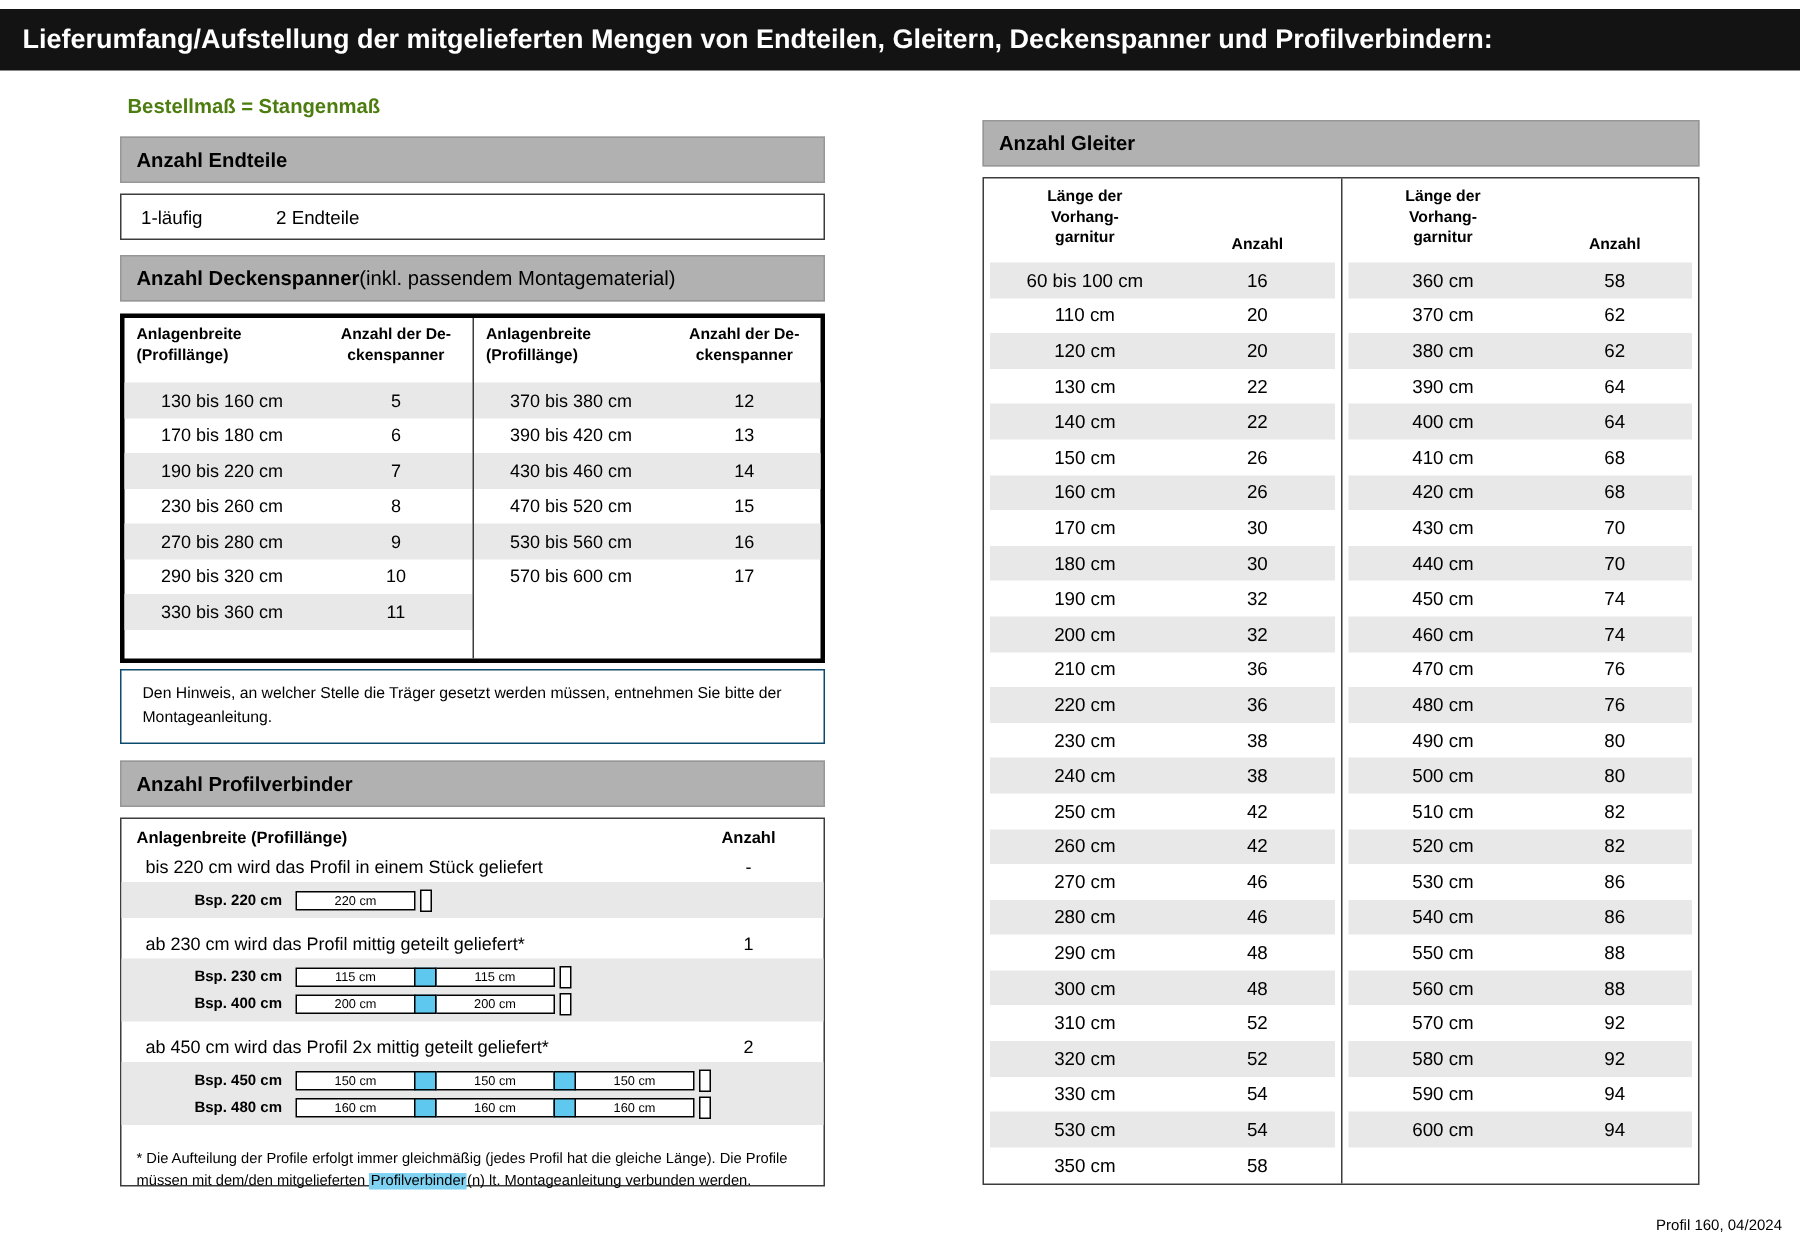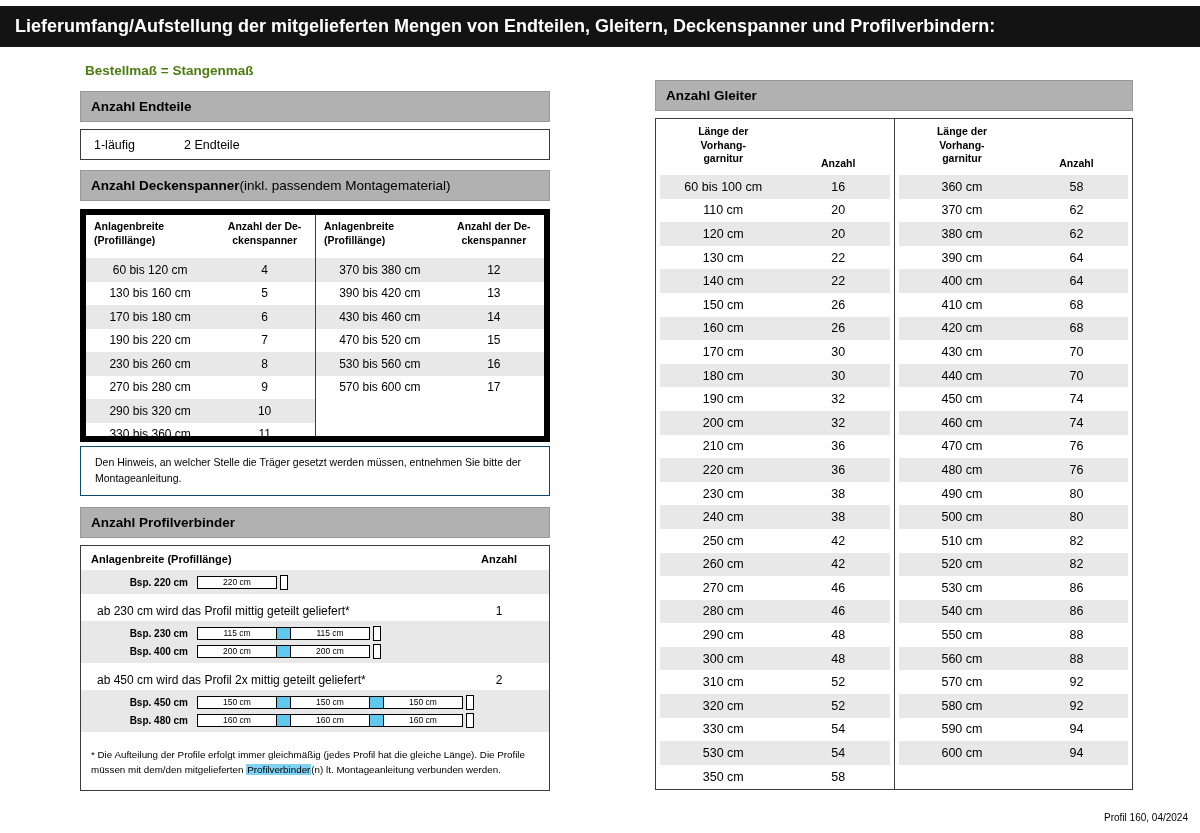--- a/index.html
+++ b/index.html
@@ -17,21 +17,21 @@
   #h-endteile { left:80px; top:91px; width:470px; }
   #h-ds       { left:80px; top:170px; width:470px; }
   #h-pv       { left:80px; top:507px; width:470px; }
   #h-gleiter  { left:655px; top:80px; width:478px; }
 
   .endteile-row { position:absolute; left:80px; top:129px; width:470px; height:31px; border:1px solid #3c3c3c;
                   display:flex; align-items:center; font-size:12.5px; }
   .endteile-row .et-label { padding-left:13px; width:95px; }
   .endteile-row .et-value { margin-left:8px; }
 
-  .ds-table { position:absolute; left:80px; top:209px; width:470px; height:233px; border:6px solid #000000; display:flex; }
+  .ds-table { position:absolute; left:80px; top:209px; width:470px; height:233px; border:3px solid #000000; display:flex; }
   .ds-half { width:50%; padding-top:3px; }
   .ds-half.right { border-left:1px solid #3c3c3c; }
   .ds-head { display:flex; height:40px; font-weight:bold; font-size:10.5px; line-height:1.3; padding-top:2px; }
   .ds-head .hc1 { width:56%; padding-left:8px; white-space:pre-line; }
   .ds-head .hc2 { width:44%; text-align:center; white-space:pre-line; }
 
   .zrow { display:flex; align-items:center; height:23.5px; font-size:12px; }
   .zrow:nth-of-type(odd) { background:#e8e8e8; }
   .zrow .c1 { width:56%; text-align:center; }
   .zrow .c2 { width:44%; text-align:center; }
@@ -93,24 +93,20 @@
 <div class="ds-table">
   <div class="ds-half">
     <div class="ds-head">
       <span class="hc1">Anlagenbreite
 (Profillänge)</span>
       <span class="hc2">Anzahl der De-
 ckenspanner</span>
     </div>
     <div>
 
-        <div class="zrow">
-          <span class="c1">60 bis 120 cm</span>
-          <span class="c2">4</span>
-        </div>
 
         <div class="zrow">
           <span class="c1">130 bis 160 cm</span>
           <span class="c2">5</span>
         </div>
 
         <div class="zrow">
           <span class="c1">170 bis 180 cm</span>
           <span class="c2">6</span>
         </div>
@@ -188,20 +184,24 @@
   <span class="bold">Anzahl Profilverbinder</span>
 </div>
 <div class="pv-box">
   <div class="pv-cols">
     <span class="pc1">Anlagenbreite (Profillänge)</span>
     <span class="pc2">Anzahl</span>
   </div>
   <div>
 
       <div class="pv-group">
+        <div class="pv-text-row">
+          <span class="pv-text">bis 220 cm wird das Profil in einem Stück geliefert</span>
+          <span class="pv-anzahl">-</span>
+        </div>
         <div class="pv-examples">
   <div class="pv-example">
     <span class="pv-ex-label">Bsp. 220 cm</span>
     <span class="pv-segments">
               <span class="pv-bar">220 cm</span>
               <span class="pv-endcap"></span>
             </span>
   </div>
 </div>
       </div>

